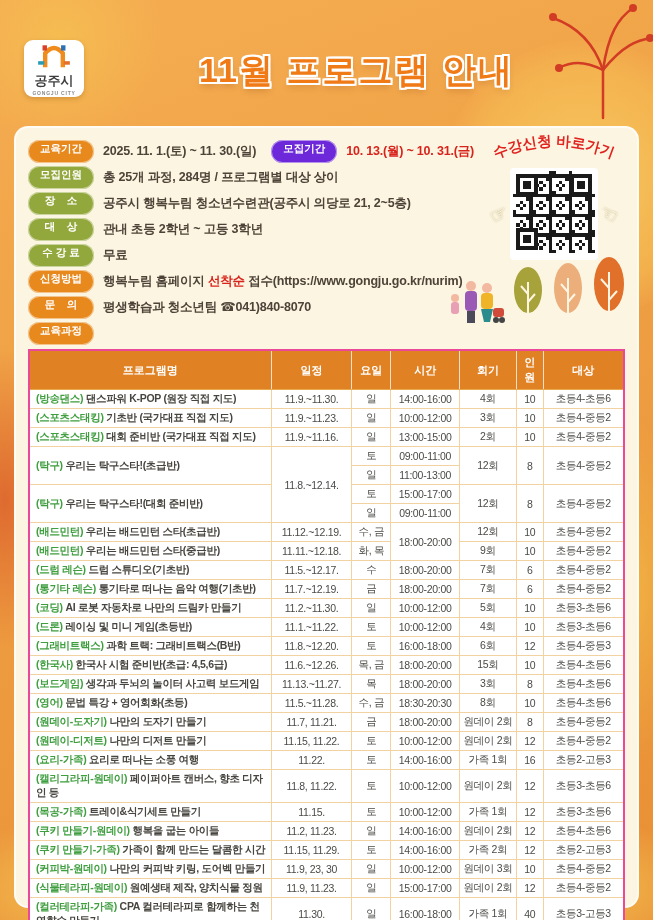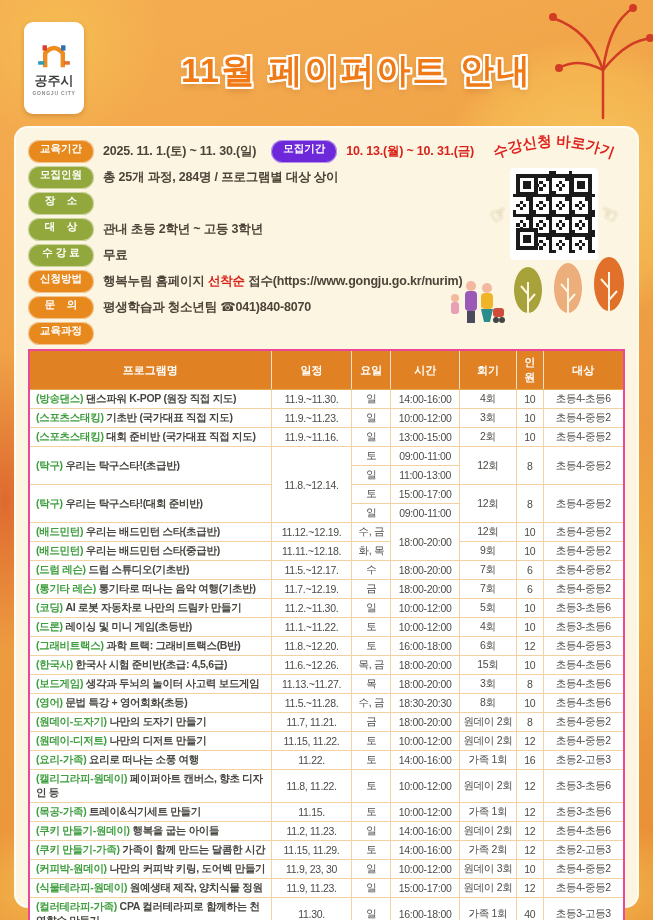--- a/index.html
+++ b/index.html
@@ -18,21 +18,21 @@
   .deco-left-red { left:-55px; top:350px; width:120px; height:300px;
     background:radial-gradient(closest-side,rgba(208,62,30,.55),rgba(208,62,30,0)); }
   .deco-bottom { bottom:-40px; width:260px; height:140px;
     background:radial-gradient(closest-side,rgba(244,198,84,.8),rgba(244,198,84,0)); }
   .deco-bottom.bl { left:-60px; } .deco-bottom.br { right:-60px; }
   .deco-right-mid { right:-35px; top:420px; width:110px; height:340px;
     background:radial-gradient(closest-side,rgba(243,190,70,.65),rgba(243,190,70,0)); }
   
   .top-header { position:absolute; left:0; top:0; width:100%; height:126px;
     display:flex; align-items:center; padding:10px 14px 0 24px; z-index:3; }
-  .logo-card { width:60px; height:92px; background:#fff; border-radius:9px;
+  .logo-card { width:60px; height:57px; background:#fff; border-radius:9px;
     display:flex; flex-direction:column; align-items:center; justify-content:center;
     box-shadow:0 2px 5px rgba(120,60,0,.25); flex:0 0 auto; }
   .logo-name { font-size:13px; font-weight:800; color:#3d3d3d; margin-top:2px; }
   .logo-sub { font-size:5px; letter-spacing:.8px; color:#8a8a8a; font-weight:700; }
   .titles { flex:1; text-align:center; padding-right:10px; }
   .title1 { font-size:28px; font-weight:800; color:#2a9c44; letter-spacing:.5px;
     text-shadow:-2px -2px 0 #fff,2px -2px 0 #fff,-2px 2px 0 #fff,2px 2px 0 #fff,0 -2px 0 #fff,0 2px 0 #fff,-2px 0 0 #fff,2px 0 0 #fff,0 4px 6px rgba(120,50,0,.25); }
   .title2 { margin-top:6px; font-size:34px; font-weight:800; color:#f07a15; letter-spacing:2px;
     text-shadow:-2px -2px 0 #fff,2px -2px 0 #fff,-2px 2px 0 #fff,2px 2px 0 #fff,0 -2px 0 #fff,0 2px 0 #fff,-2px 0 0 #fff,2px 0 0 #fff,0 4px 6px rgba(120,50,0,.25); }
   
@@ -112,21 +112,21 @@
       <path d="M10 31 L10 15 Q20 3 30 15 L30 31" fill="none" stroke="#f08c1e" stroke-width="5"></path>
       <rect x="7" y="6" width="5" height="6" fill="#d93f2b"></rect>
       <rect x="28" y="6" width="5" height="6" fill="#2b6fb5"></rect>
       <rect x="2" y="24" width="7" height="4" fill="#2a9db5"></rect>
       <rect x="31" y="24" width="7" height="4" fill="#e5702c"></rect>
     </svg>
     <div class="logo-name">공주시</div>
     <div class="logo-sub">GONGJU CITY</div>
   </div>
   <div class="titles">
-    <div class="title2">11월 페이퍼아트 안내</div>
+    <div class="title2">11월 프로그램 안내</div>
   </div>
 </div>
 
 <div class="card">
 
   <div class="qr-block">
     <svg width="150" height="34" viewBox="0 0 150 34">
       <defs>
           <path id="arc" d="M8 32 Q75 0 142 32"></path>
         </defs>
@@ -418,20 +418,21 @@
     <span class="val">2025. 11. 1.(토) ~ 11. 30.(일)</span>
     <span class="badge red">모집기간</span>
     <span class="val red-val">10. 13.(월) ~ 10. 31.(금)</span>
   </div>
   <div class="info-row">
     <span class="badge green">모집인원</span>
     <span class="val">총 25개 과정, 284명 / 프로그램별 대상 상이</span>
   </div>
   <div class="info-row">
     <span class="badge green">장    소</span>
+    <span class="val">공주시 행복누림 청소년수련관(공주시 의당로 21, 2~5층)</span>
   </div>
   <div class="info-row">
     <span class="badge green">대    상</span>
     <span class="val">관내 초등 2학년 ~ 고등 3학년</span>
   </div>
   <div class="info-row">
     <span class="badge green">수 강 료</span>
     <span class="val">무료</span>
   </div>
   <div class="info-row">

